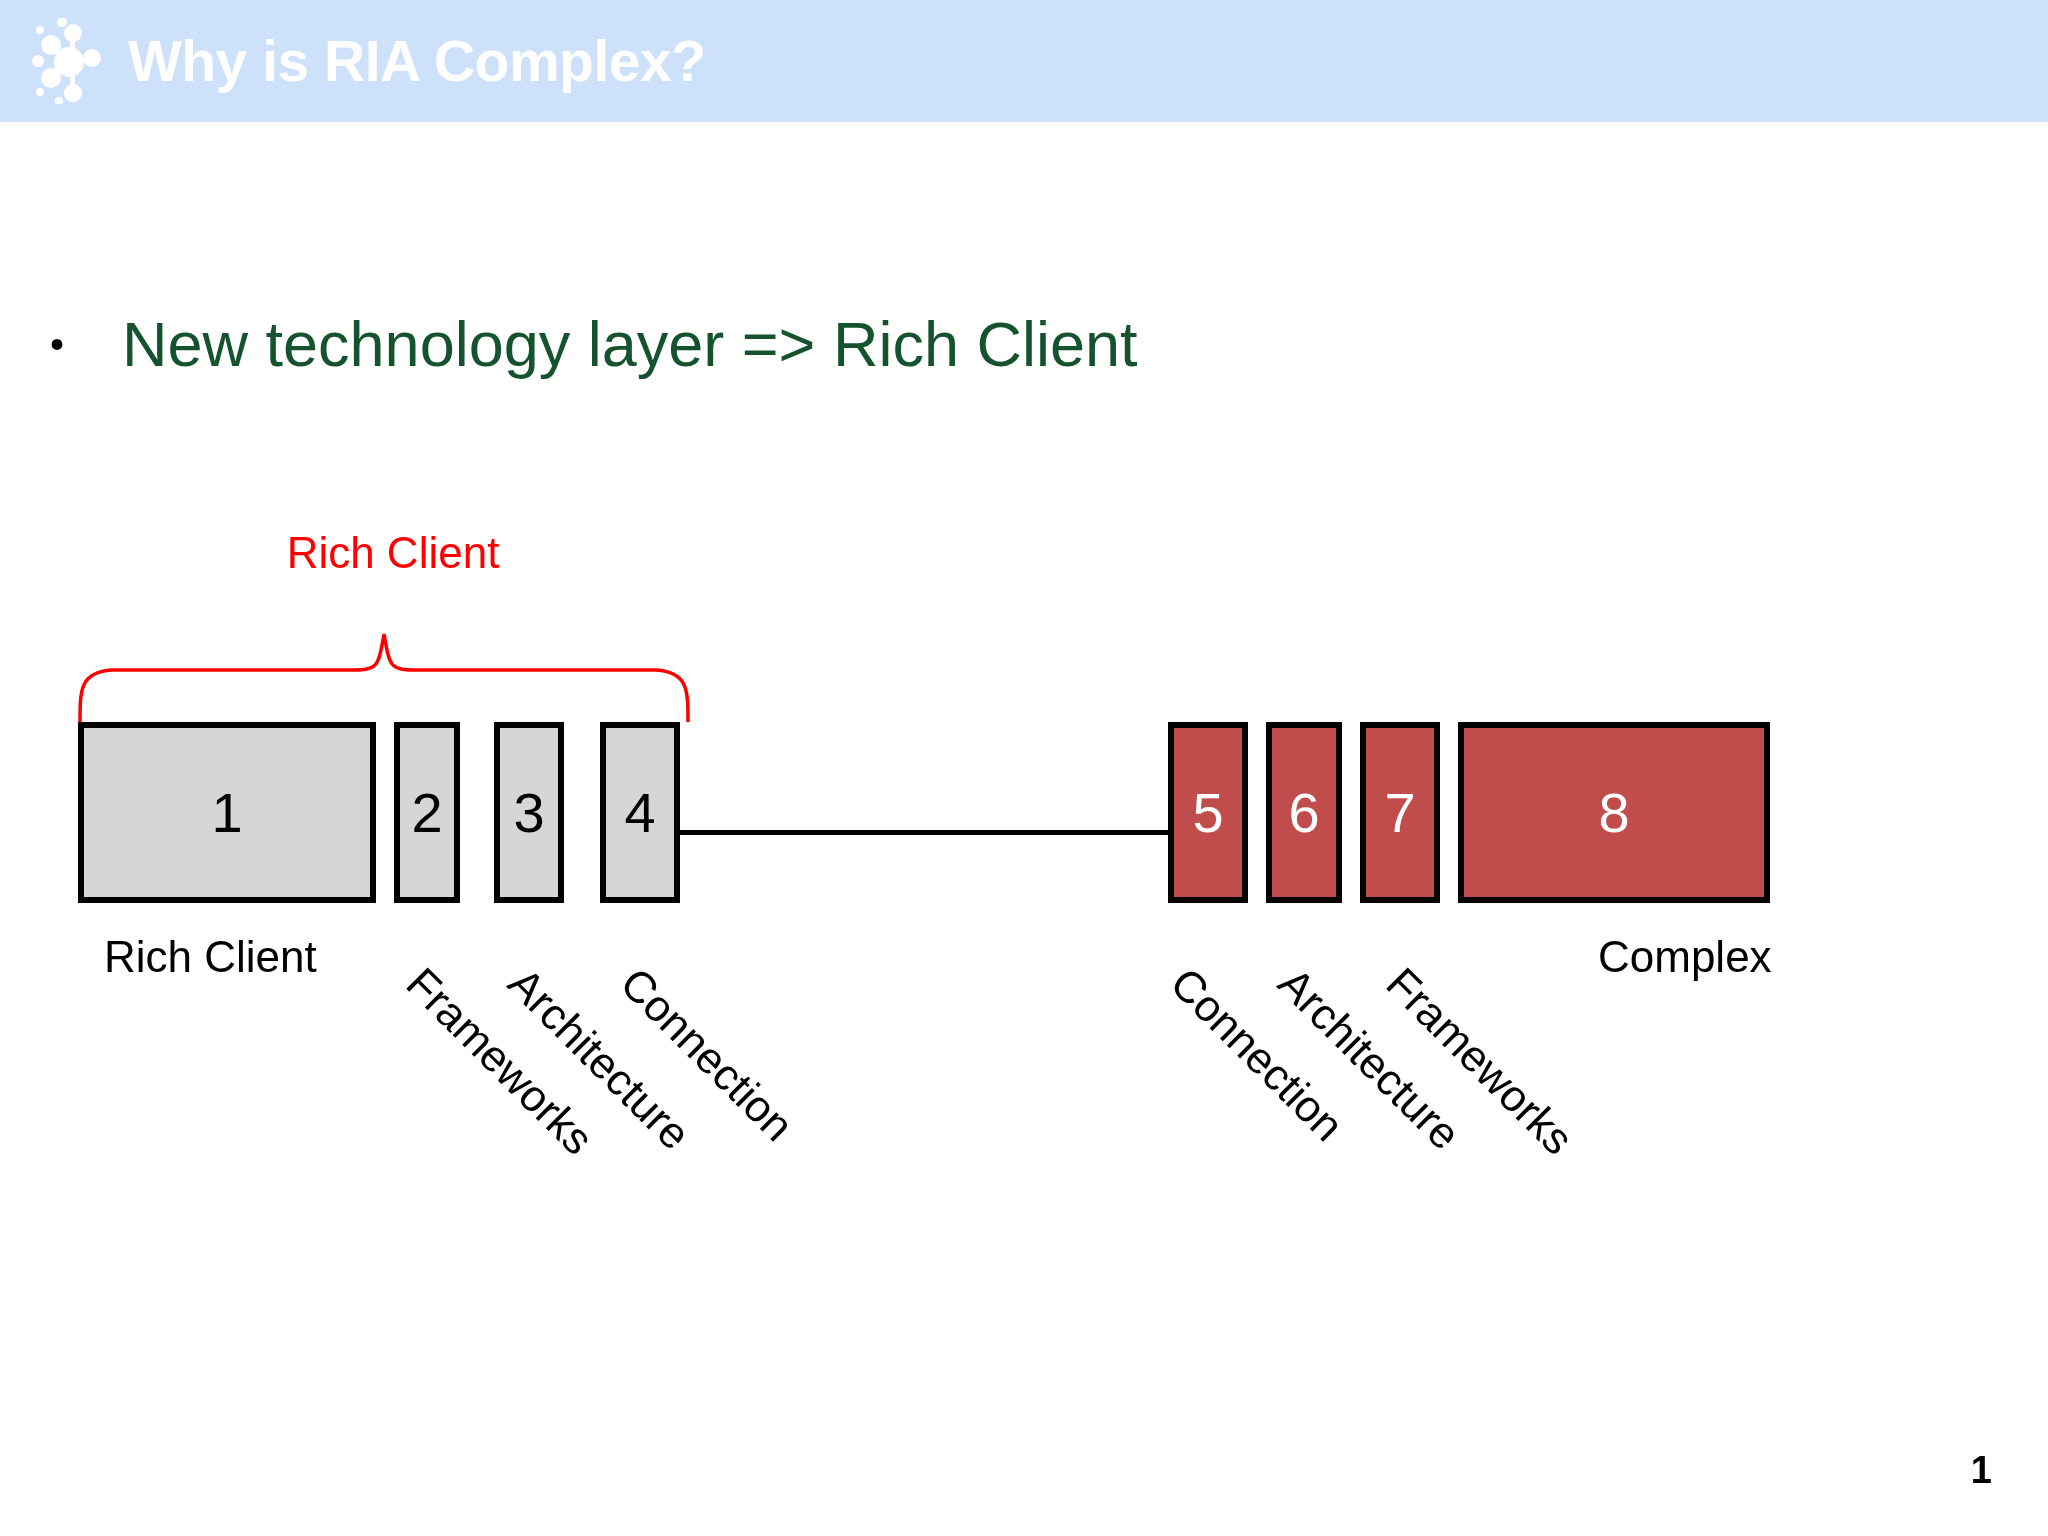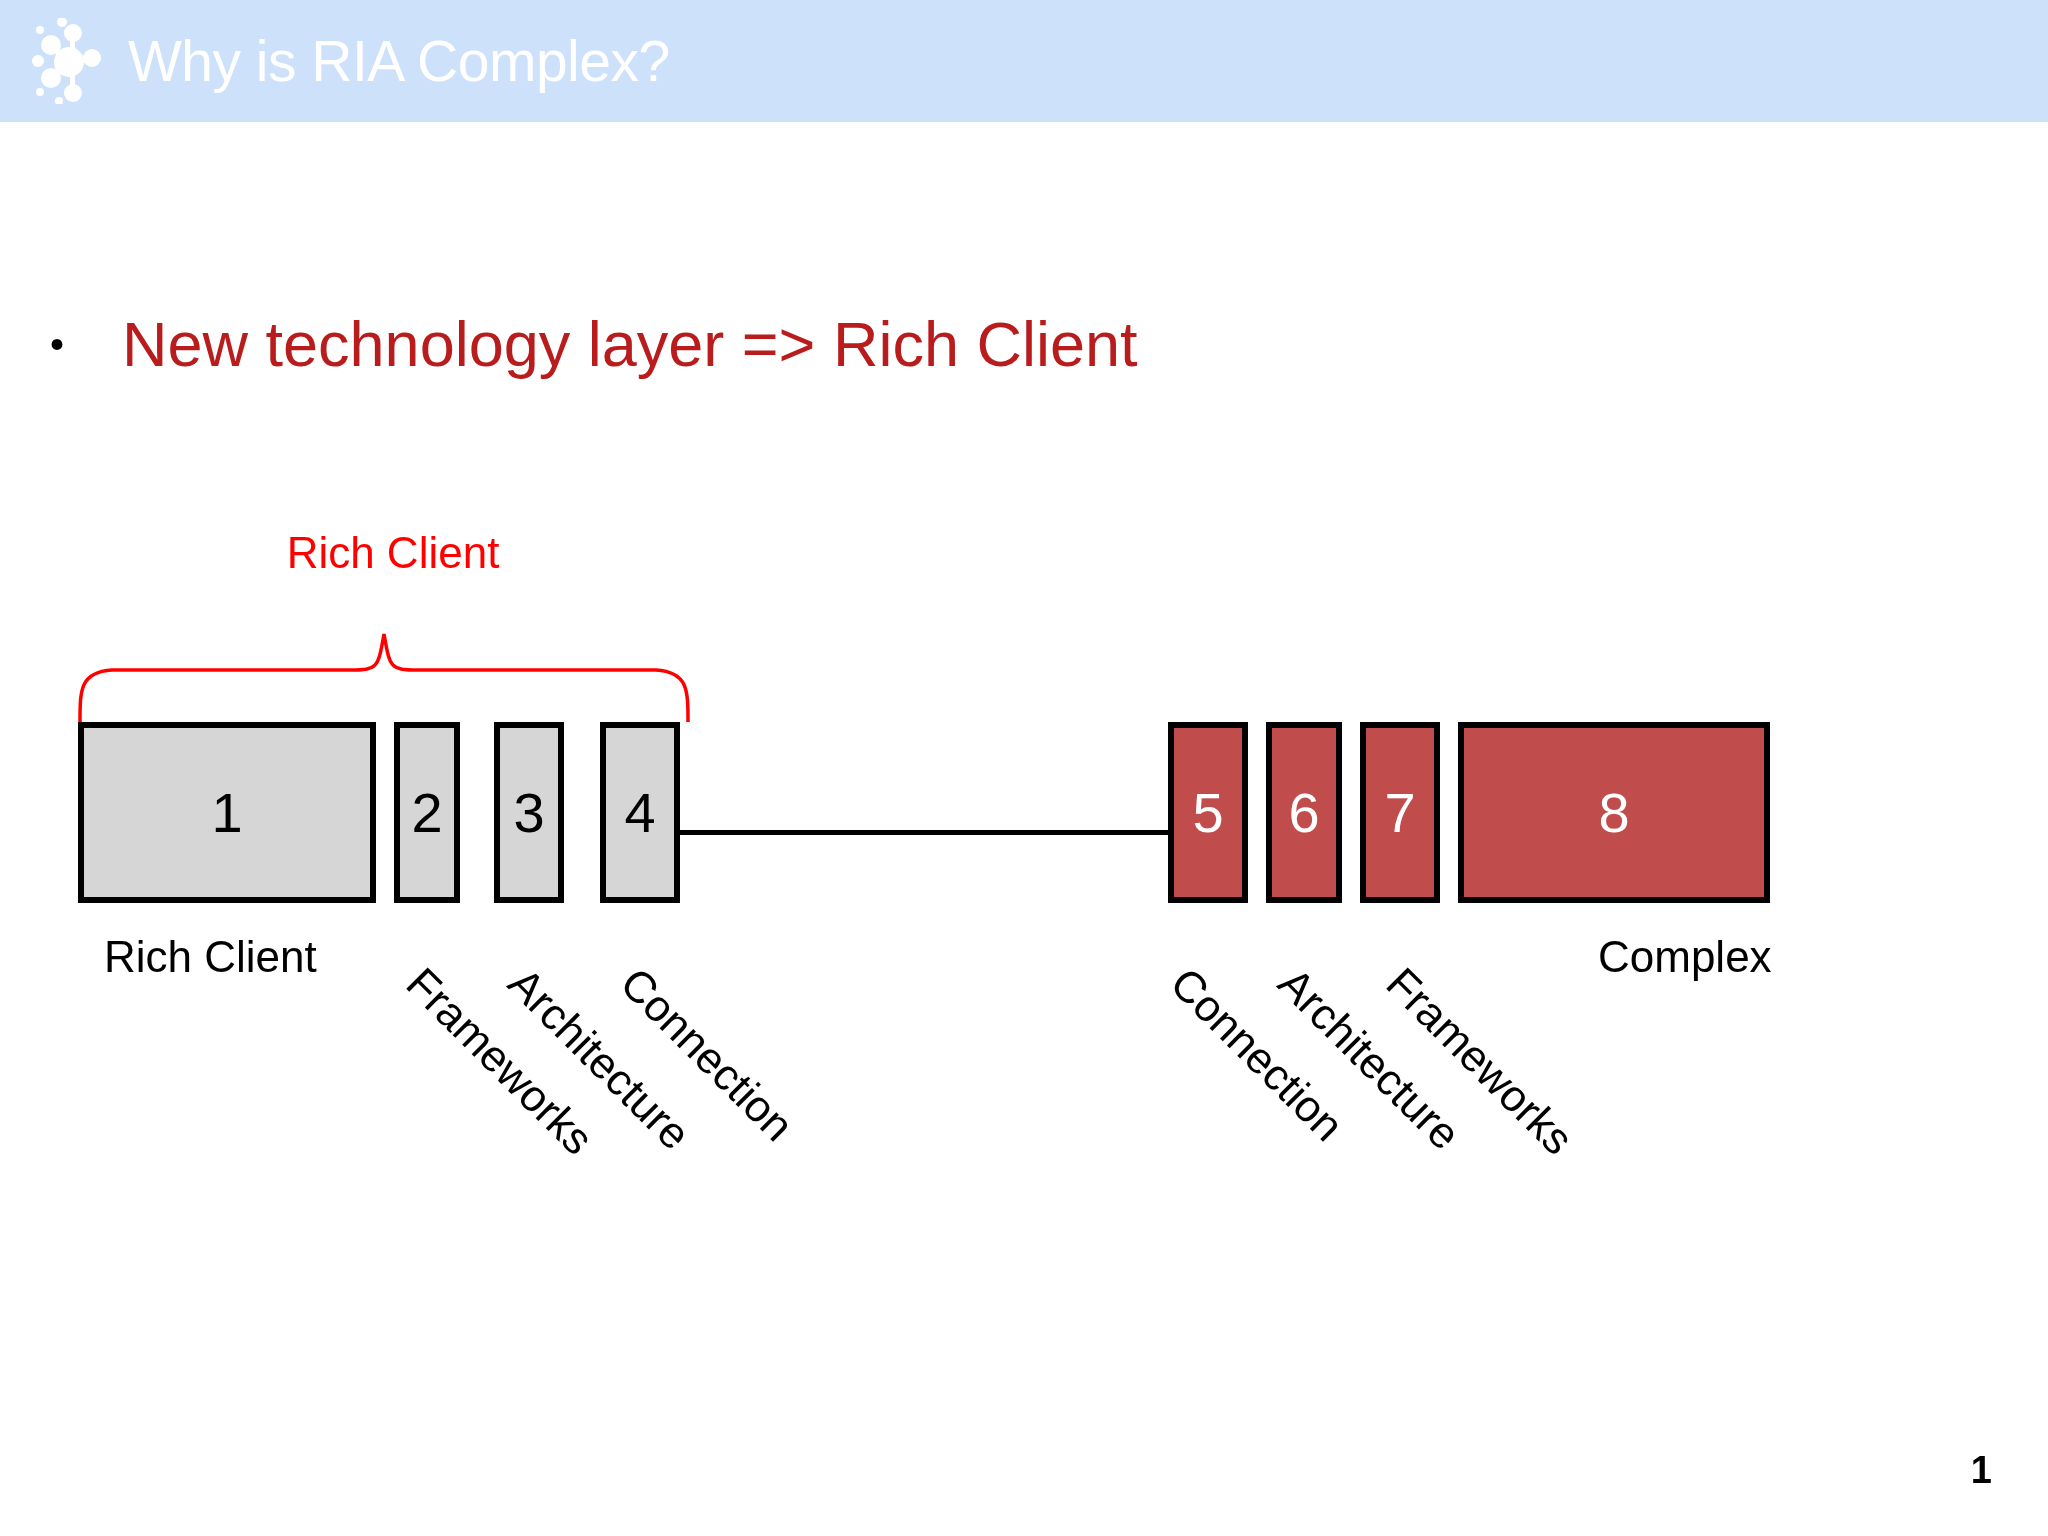--- a/index.html
+++ b/index.html
@@ -28,21 +28,21 @@
     left: 26px; top: 18px;
     width: 86px; height: 86px;
   }
   .header-title {
     position: absolute;
     left: 128px;
     top: 18px;
     height: 86px;
     line-height: 86px;
     font-size: 57px;
-    font-weight: normal;
+    font-weight: bold;
     color: #ffffff;
     letter-spacing: -0.5px;
     white-space: nowrap;
   }
 
   
   .bullet-row {
     position: absolute;
     left: 50px;
     top: 308px;
@@ -52,21 +52,21 @@
   }
   .bullet-dot {
     font-size: 40px;
     color: #000;
     line-height: 72px;
     width: 72px;
     text-align: left;
   }
   .bullet-text {
     font-size: 63px;
-    color: #b91c1c;
+    color: #14532d;
     line-height: 72px;
     white-space: nowrap;
   }
 
   
   .diagram {
     position: absolute;
     left: 0; top: 0;
     width: 2048px; height: 1536px;
     pointer-events: none;

